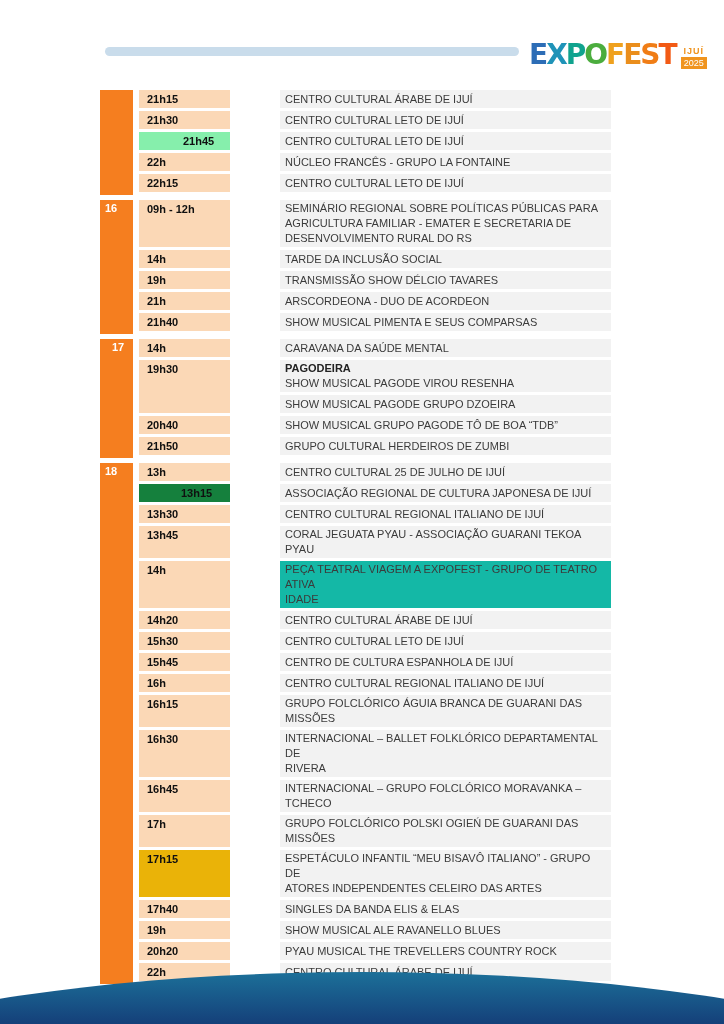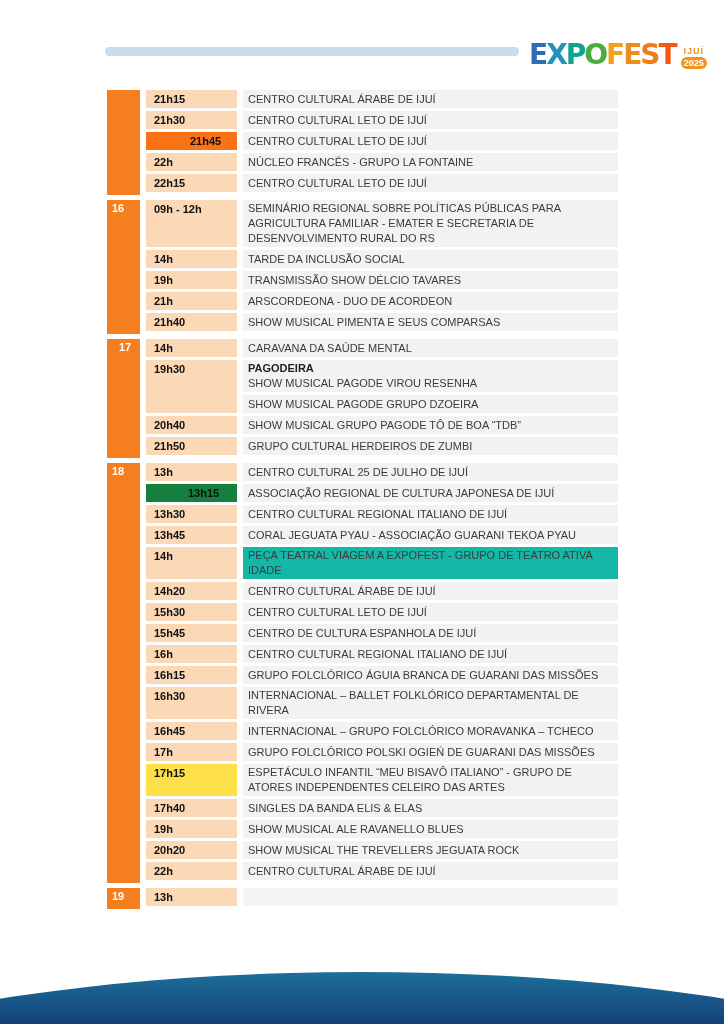--- a/index.html
+++ b/index.html
@@ -17,42 +17,43 @@
     display:flex;align-items:flex-end;gap:5px;
   }
   .wordmark{
     font-size:28px;font-weight:800;letter-spacing:-2px;line-height:34px;
     font-family:"DejaVu Sans","Liberation Sans",sans-serif;
     white-space:nowrap;
   }
   .wordmark span{display:inline-block;}
   .logo-side{display:flex;flex-direction:column;align-items:center;gap:1px;padding-bottom:3px;}
   .logo-city{font-size:9px;font-weight:bold;letter-spacing:1px;line-height:10px;}
-  .logo-year{font-size:9px;font-weight:bold;color:#fff;line-height:10px;padding:1px 3px;border-radius:6px;}
+  .logo-year{font-size:9px;font-weight:normal;color:#fff;line-height:10px;padding:1px 3px;border-radius:0;}
   
-  .schedule{position:absolute;left:107px;top:90px;width:511px;}
+  .schedule{position:absolute;left:100px;top:90px;width:511px;}
   .day-block{display:flex;margin-bottom:5px;}
   .day-cell{
     width:33px;flex:0 0 33px;margin-right:6px;
     color:#ffffff;font-size:11px;font-weight:bold;
     padding:2px 0 0 5px;box-sizing:border-box;
   }
   .day-rows{flex:1;}
   .sched-row{display:flex;margin-bottom:3px;}
   .time-cell{
     width:91px;flex:0 0 91px;margin-right:6px;
     font-size:11px;font-weight:bold;color:#101010;
     padding:2px 0 0 8px;box-sizing:border-box;line-height:15px;
   }
   .event-list{flex:1;display:flex;flex-direction:column;gap:3px;}
   .event-cell{
     min-height:18px;box-sizing:border-box;
     display:flex;flex-direction:column;justify-content:center;
     font-size:11px;color:#3b3b3b;line-height:15px;
     padding:1px 6px 1px 5px;
+    margin-left:44px;
   }
   .event-cell .ln{display:block;}
   .event-cell .ln.bold{font-weight:bold;color:#222;}
   
   .footer-wave{
     position:absolute;top:972px;left:-50%;width:200%;height:400px;
     border-radius:50%;
   }
 </style>
 </head>
@@ -84,21 +85,21 @@
           </div>
           <div class="sched-row">
             <div class="time-cell" style="background: rgb(251, 216, 182);">21h30</div>
             <div class="event-list">
               <div class="event-cell" style="background: rgb(242, 242, 242);">
                 <span class="ln">CENTRO CULTURAL LETO DE IJUÍ</span>
               </div>
             </div>
           </div>
           <div class="sched-row">
-            <div class="time-cell" style="background: #f97316; padding-left: 44px;">21h45</div>
+            <div class="time-cell" style="background: #86efac; padding-left: 44px;">21h45</div>
             <div class="event-list">
               <div class="event-cell" style="background: rgb(242, 242, 242);">
                 <span class="ln">CENTRO CULTURAL LETO DE IJUÍ</span>
               </div>
             </div>
           </div>
           <div class="sched-row">
             <div class="time-cell" style="background: rgb(251, 216, 182);">22h</div>
             <div class="event-list">
               <div class="event-cell" style="background: rgb(242, 242, 242);">
@@ -307,21 +308,21 @@
           </div>
           <div class="sched-row">
             <div class="time-cell" style="background: rgb(251, 216, 182);">17h</div>
             <div class="event-list">
               <div class="event-cell" style="background: rgb(242, 242, 242);">
                 <span class="ln">GRUPO FOLCLÓRICO POLSKI OGIEŃ DE GUARANI DAS MISSÕES</span>
               </div>
             </div>
           </div>
           <div class="sched-row">
-            <div class="time-cell" style="background: #fde047;">17h15</div>
+            <div class="time-cell" style="background: #eab308;">17h15</div>
             <div class="event-list">
               <div class="event-cell" style="background: rgb(242, 242, 242);">
                 <span class="ln">ESPETÁCULO INFANTIL “MEU BISAVÔ ITALIANO” - GRUPO DE</span>
                 <span class="ln">ATORES INDEPENDENTES CELEIRO DAS ARTES</span>
               </div>
             </div>
           </div>
           <div class="sched-row">
             <div class="time-cell" style="background: rgb(251, 216, 182);">17h40</div>
             <div class="event-list">
@@ -335,21 +336,21 @@
             <div class="event-list">
               <div class="event-cell" style="background: rgb(242, 242, 242);">
                 <span class="ln">SHOW MUSICAL ALE RAVANELLO BLUES</span>
               </div>
             </div>
           </div>
           <div class="sched-row">
             <div class="time-cell" style="background: rgb(251, 216, 182);">20h20</div>
             <div class="event-list">
               <div class="event-cell" style="background: rgb(242, 242, 242);">
-                <span class="ln">SHOW MUSICAL THE TREVELLERS JEGUATA ROCK</span>
+                <span class="ln">PYAU MUSICAL THE TREVELLERS COUNTRY ROCK</span>
               </div>
             </div>
           </div>
           <div class="sched-row">
             <div class="time-cell" style="background: rgb(251, 216, 182);">22h</div>
             <div class="event-list">
               <div class="event-cell" style="background: rgb(242, 242, 242);">
                 <span class="ln">CENTRO CULTURAL ÁRABE DE IJUÍ</span>
               </div>
             </div>

